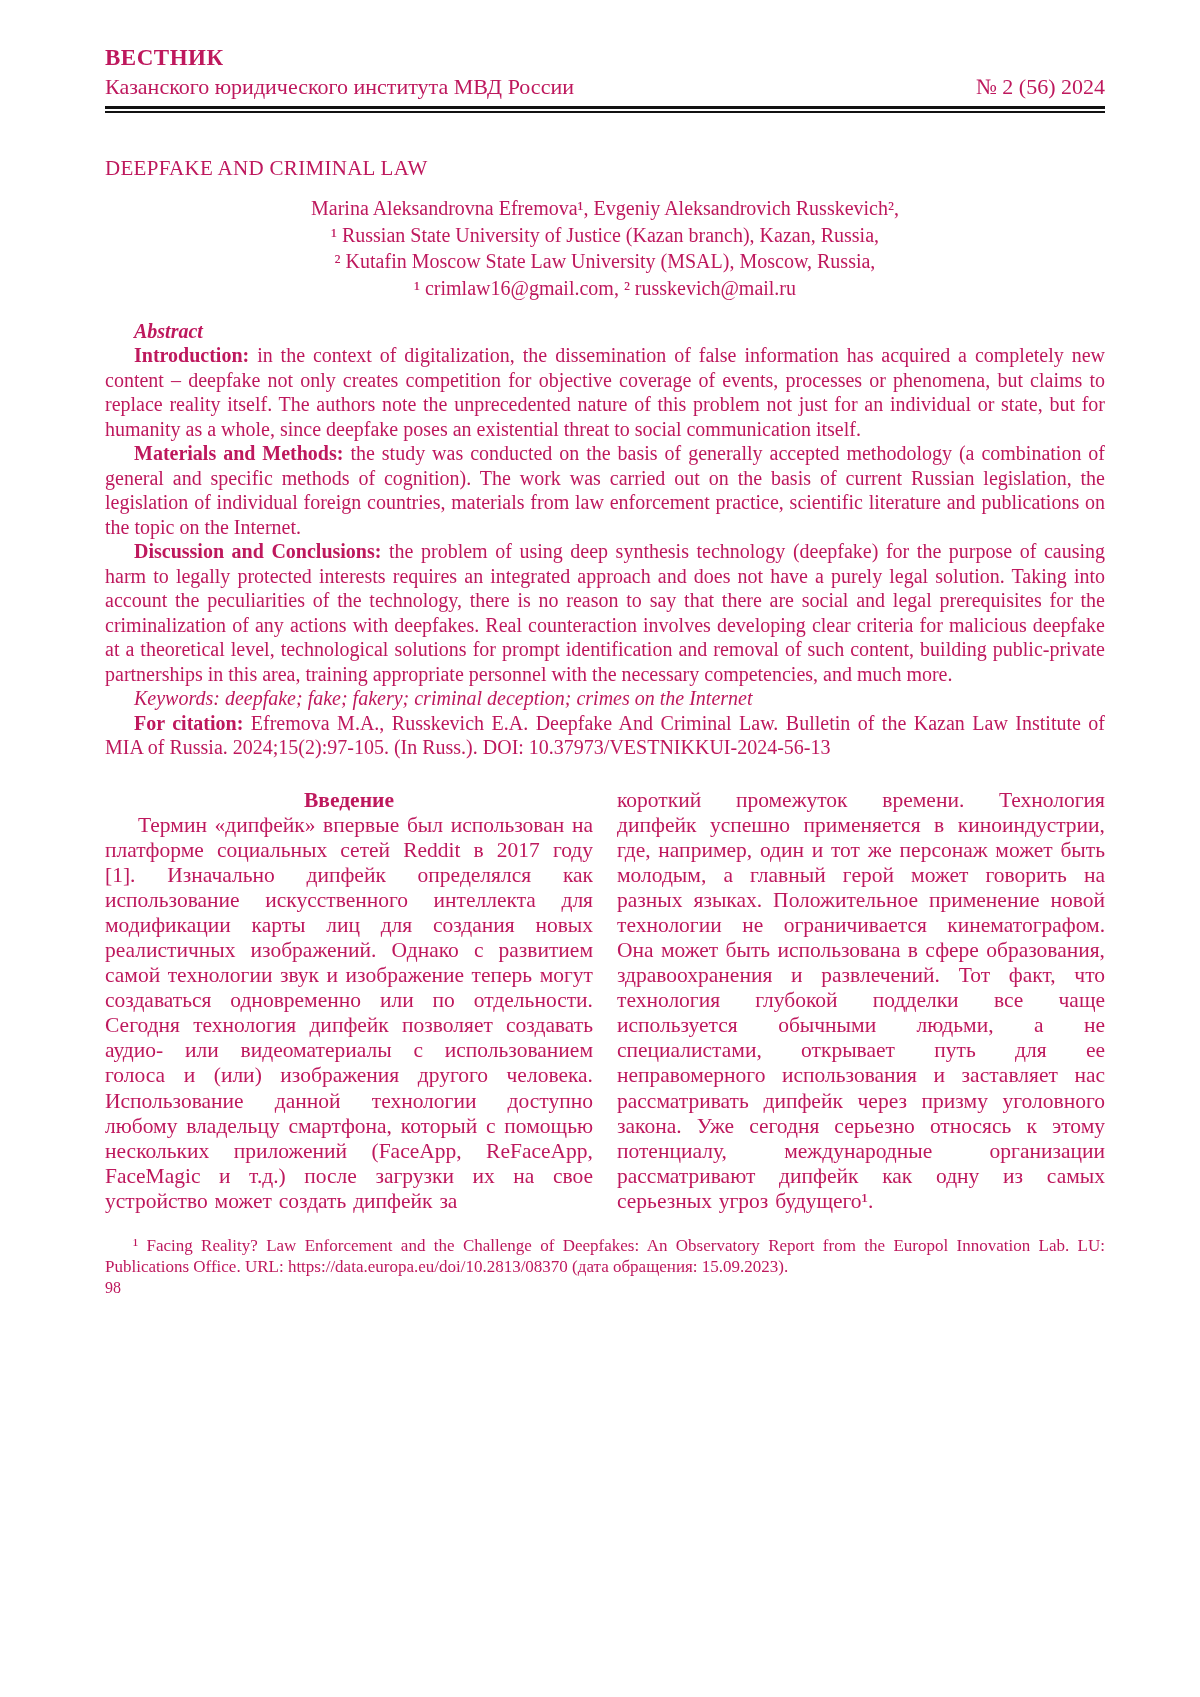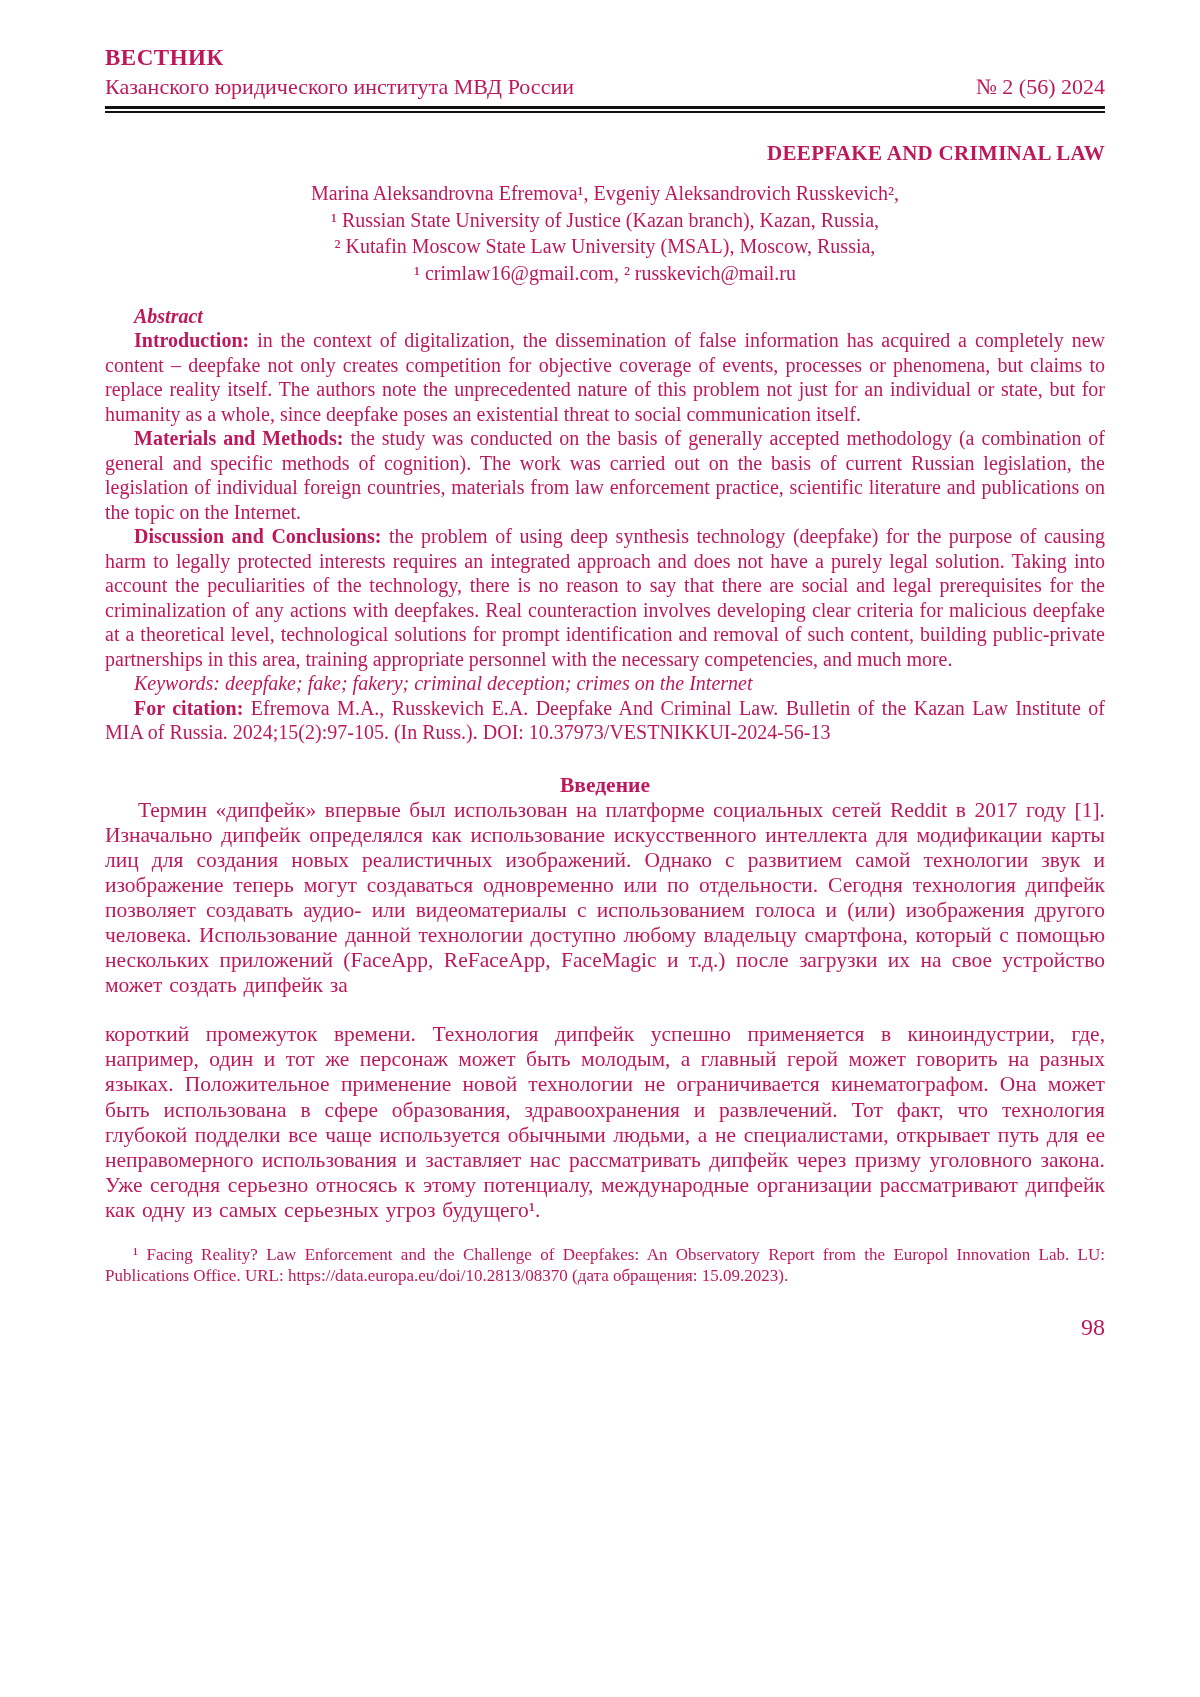--- a/index.html
+++ b/index.html
@@ -13,37 +13,37 @@
   .masthead { display:flex; justify-content:space-between; align-items:flex-end; }
   .mast-title { font-weight:bold; font-size:23px; line-height:1.25; letter-spacing:0.5px; }
   .mast-sub { font-size:22px; line-height:1.3; }
   .mast-issue { font-size:22px; line-height:1.3; white-space:nowrap; }
   .rule { margin-top:5px; }
   .rule-a { height:3px; background:#111; }
   .rule-b { height:2px; background:#111; margin-top:2px; }
   
   .meta { margin:20px 0 0 28px; font-size:20px; line-height:1.28; }
   
-  .title { margin-top:28px; text-align:right; font-weight:bold; font-size:21px; letter-spacing:0.3px; }
+  .title { margin-top:43px; text-align:left; font-weight:normal; font-size:21px; letter-spacing:0.3px; }
   .authors { margin-top:8px; text-align:center; font-size:20px; line-height:1.32; }
   
   .abstract { margin-top:18px; font-size:20px; line-height:1.225; }
   .abstract p { margin:0; text-indent:29px; text-align:justify; }
   .abstract-label { font-style:italic; font-weight:bold; text-indent:29px; margin:0 0 2px 0; }
   .keywords { font-style:italic; }
   b.lead { font-weight:bold; }
   
-  .body-cols { display:flex; gap:24px; margin-top:28px; font-size:21.5px; line-height:1.165;flex-direction:column; }
+  .body-cols { display:flex; gap:24px; margin-top:28px; font-size:21.5px; line-height:1.165; }
   .col { flex:1; text-align:justify; word-spacing:1.5px; }
   .col-heading { text-align:center; font-weight:bold; margin:0; word-spacing:normal; }
   .col p { margin:0; }
   .col p.indent { text-indent:33px; }
   
   .footnote { margin-top:22px; font-size:17px; line-height:1.22; text-indent:28px; text-align:justify; }
-  .page-num { text-align:right; margin-top:28px; font-size:24px; }
+  .page-num { text-align:left; margin-top:2px; font-size:16px; }
 </style>
 </head>
 <body>
 
 <div class="page">
 
   <header class="masthead">
     <div class="mast-left">
       <div class="mast-title">ВЕСТНИК</div>
       <div class="mast-sub">Казанского юридического института МВД России</div>

